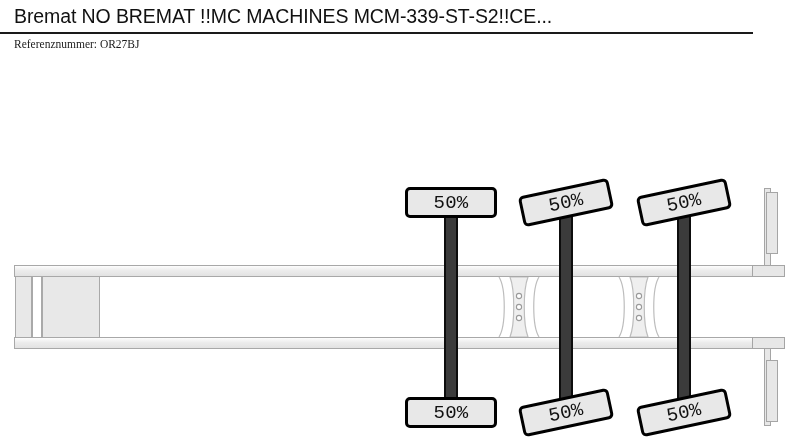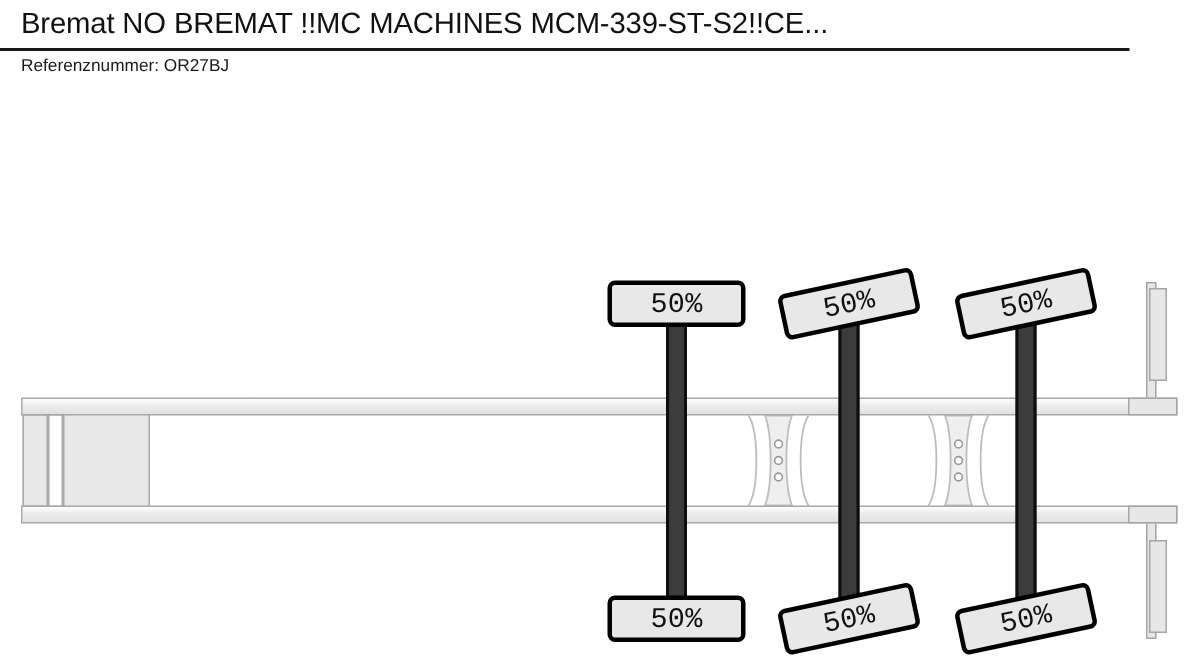--- a/index.html
+++ b/index.html
@@ -42,20 +42,21 @@
     letter-spacing: -0.1px;
   }
 
   .subheader {
     position: absolute;
     left: 14px;
     top: 38px;
     font-size: 11.5px;
     color: #1a1a1a;
     white-space: nowrap;
+    font-family: Liberation Serif, serif;
   }
 
   
   .diagram {
     position: absolute;
     left: 0;
     top: 62px;
     width: 800px;
     height: 378px;
     font-family: Liberation Mono, monospace;

